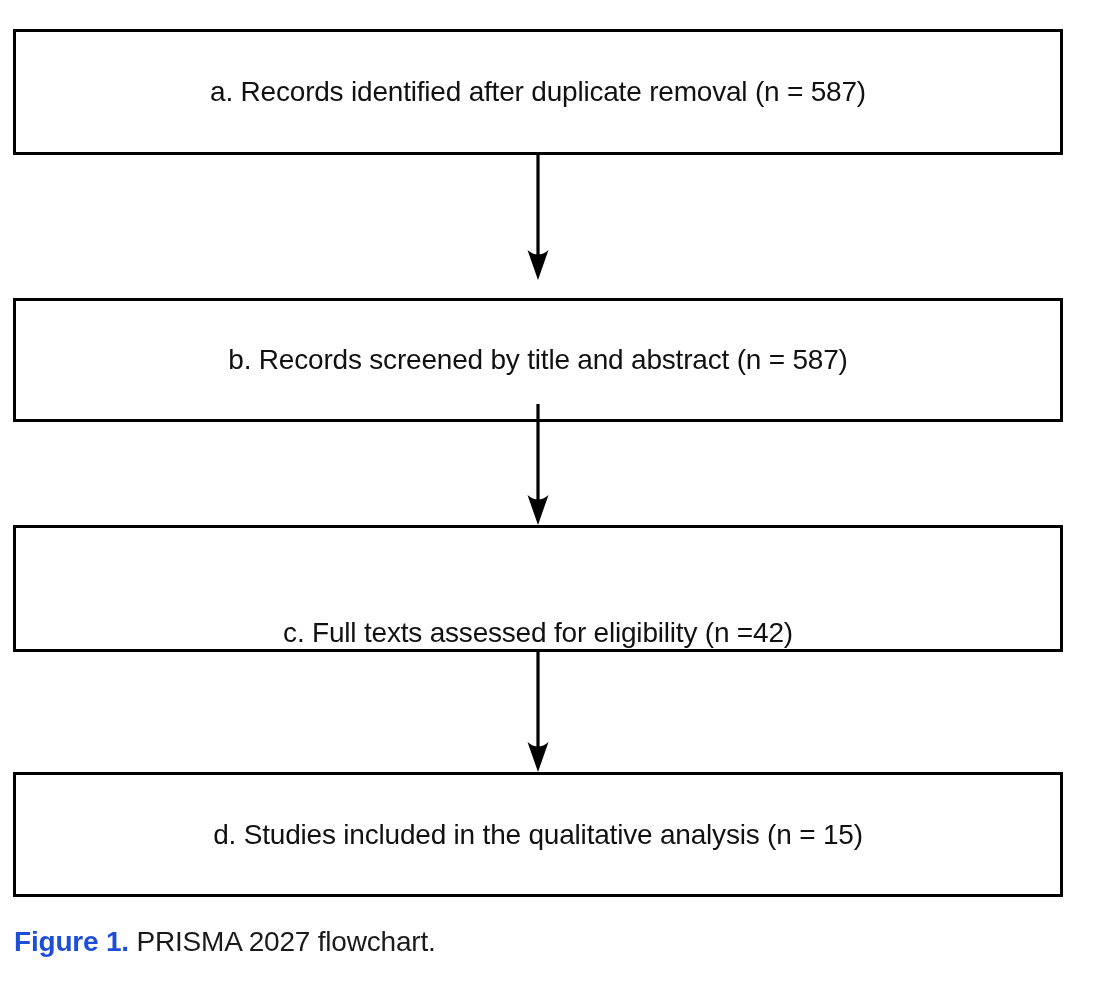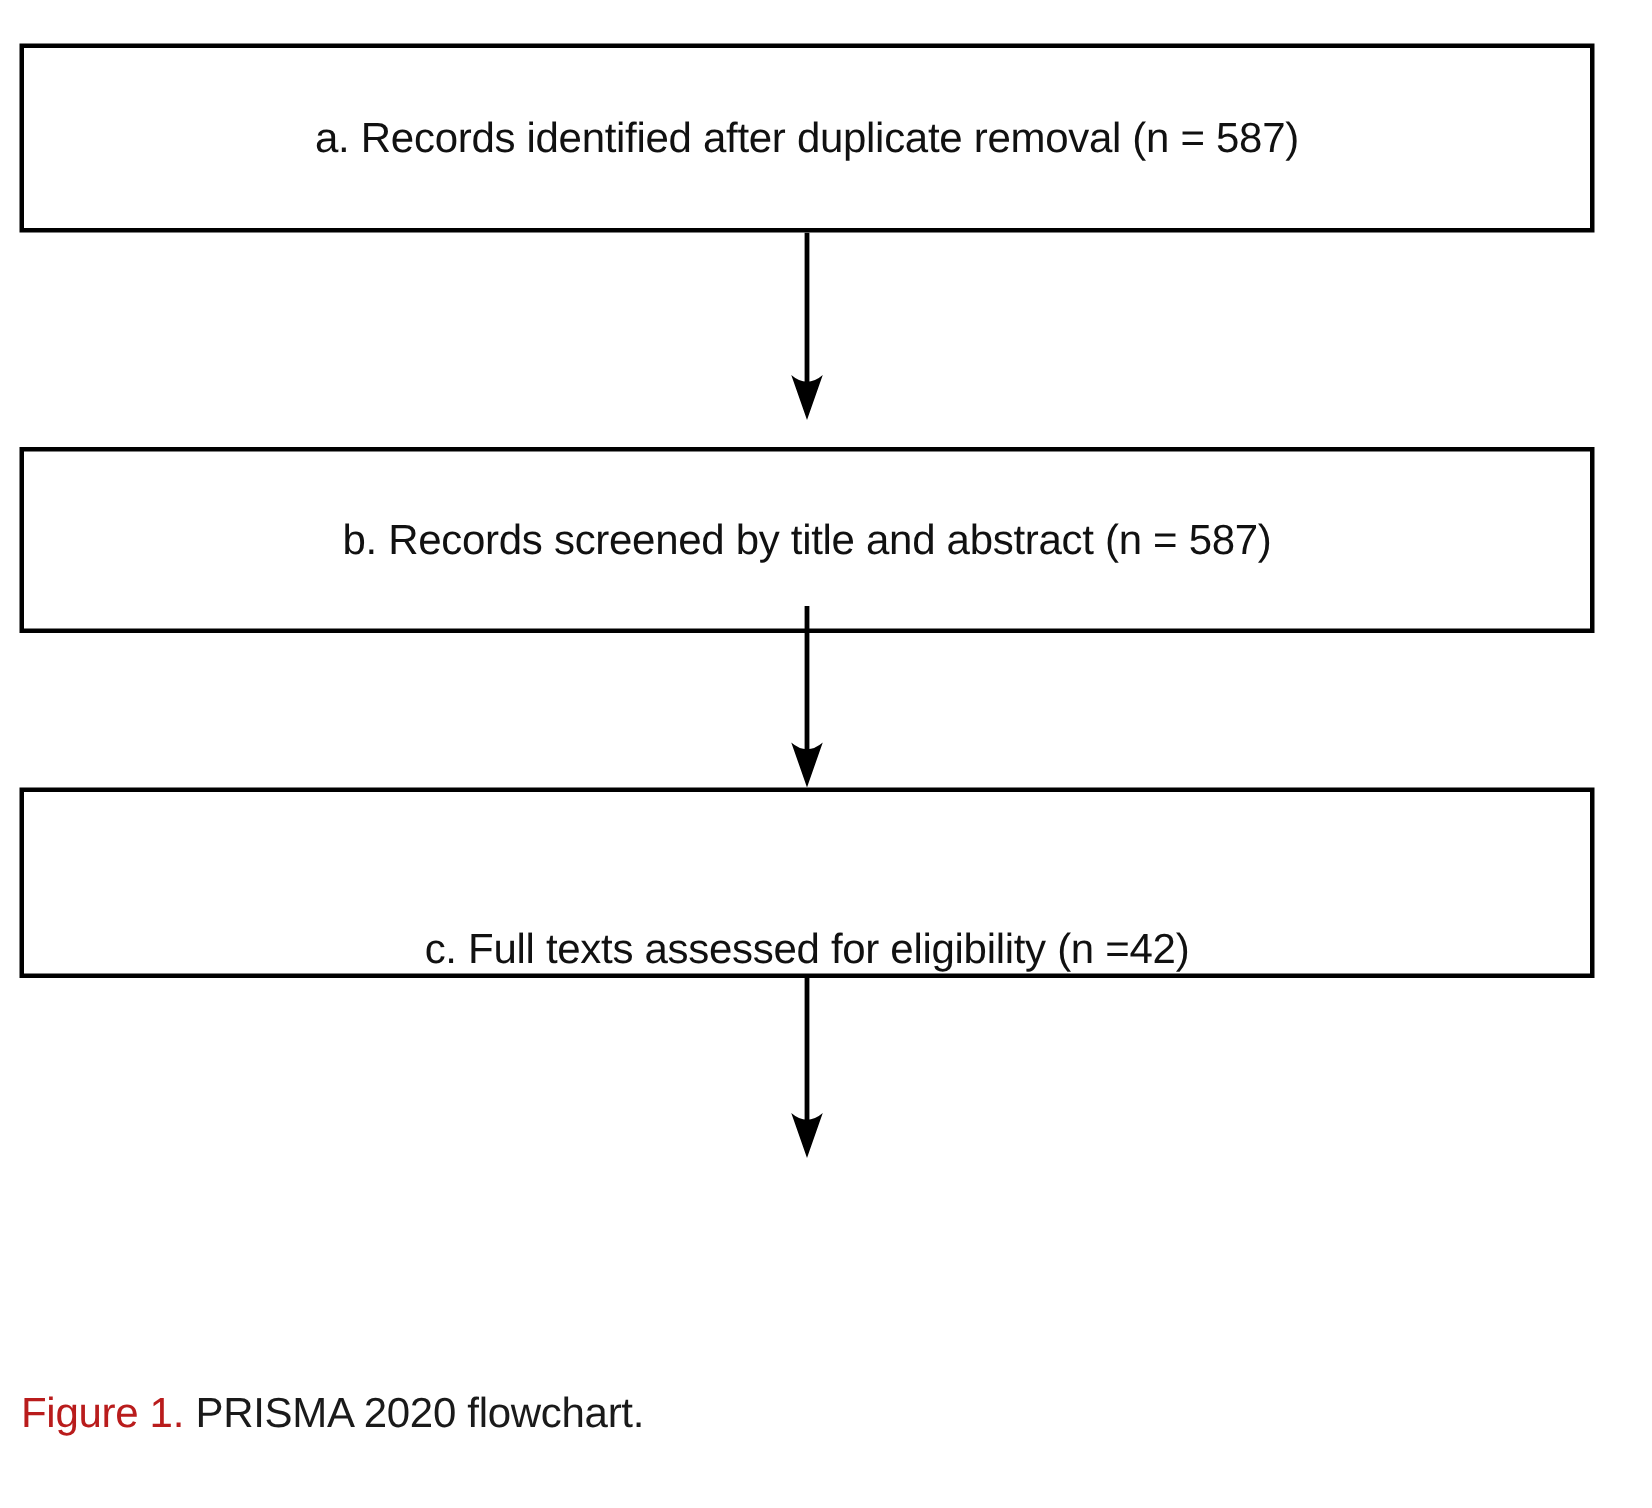--- a/index.html
+++ b/index.html
@@ -47,22 +47,22 @@
 
   .caption {
     position: absolute;
     left: 14px;
     top: 926px;
     font-size: 28px;
     letter-spacing: -0.2px;
     color: #1a1a1a;
   }
   .caption .fig-label {
-    font-weight: normal;
-    color: #b91c1c;
+    font-weight: bold;
+    color: #1d4ed8;
   }
 </style>
 </head>
 <body>
 
 <div id="canvas">
 
   <div class="flow-box" id="box-a">
     <span>a. Records identified after duplicate removal (n = 587)</span>
   </div>
@@ -89,19 +89,22 @@
     <span>c. Full texts assessed for eligibility (n =42)</span>
   </div>
 
   <div class="flow-arrow" id="arrow-3">
     <svg viewBox="0 0 26 120" xmlns="http://www.w3.org/2000/svg" aria-hidden="true">
       <rect x="11.4" y="0" width="3.2" height="98" fill="#000000"></rect>
       <path d="M13,120 L2.5,90 Q13,99 23.5,90 Z" fill="#000000"></path>
     </svg>
   </div>
 
+  <div class="flow-box" id="box-d">
+    <span>d. Studies included in the qualitative analysis (n = 15)</span>
+  </div>
 
   <div class="caption">
     <span class="fig-label">Figure 1.</span>
-    <span>PRISMA 2020 flowchart.</span>
+    <span>PRISMA 2027 flowchart.</span>
   </div>
 
 </div>
 
 </body></html>

